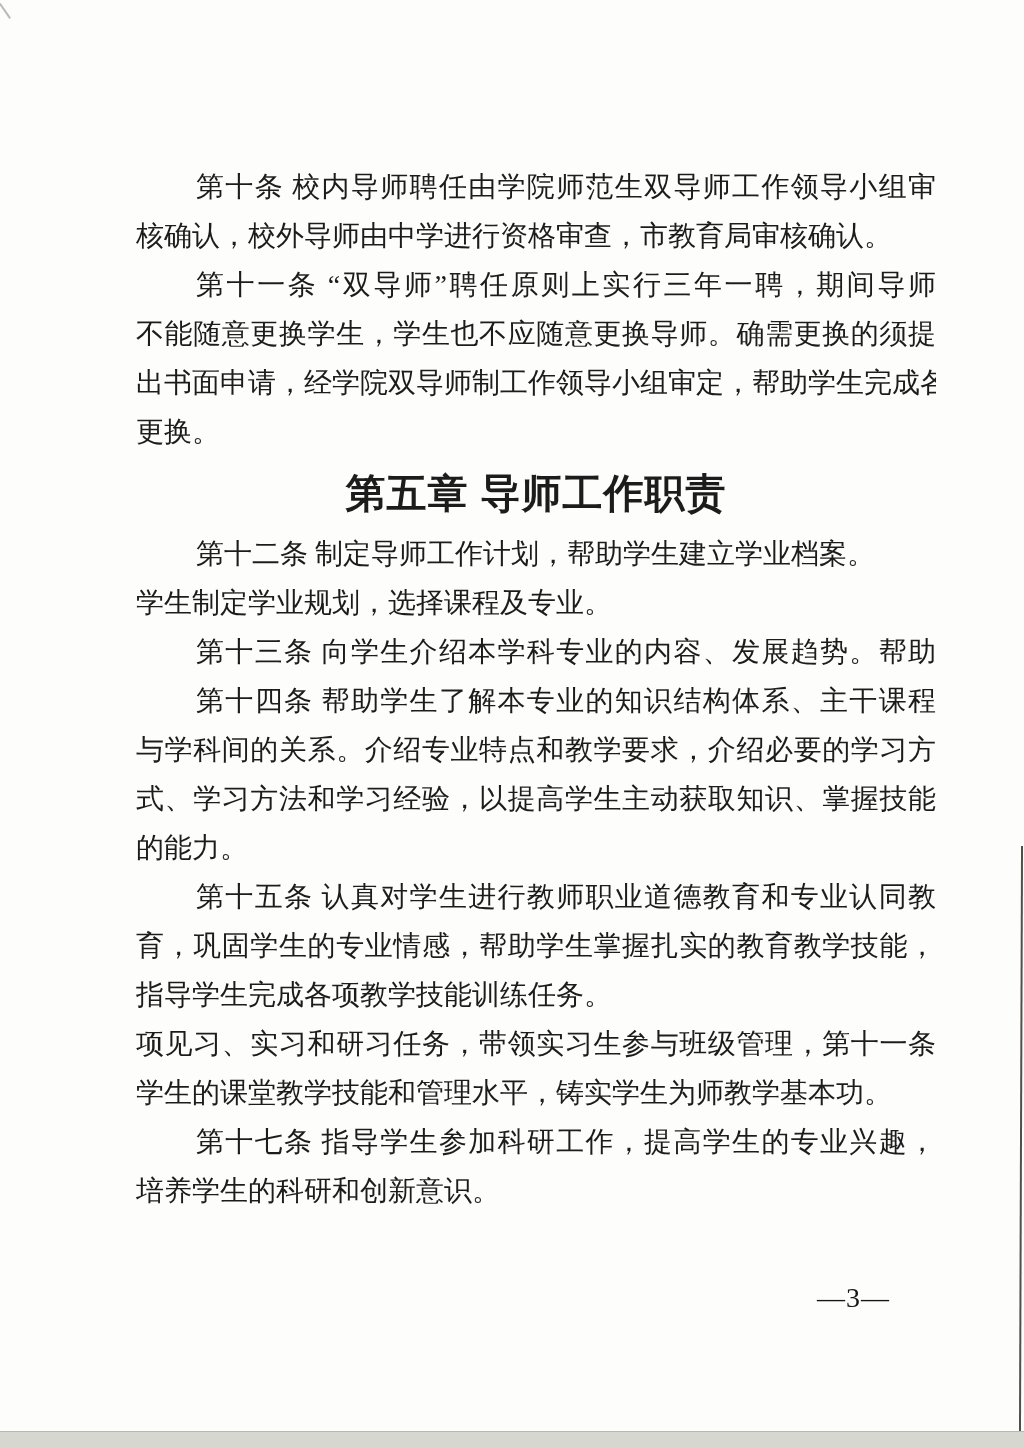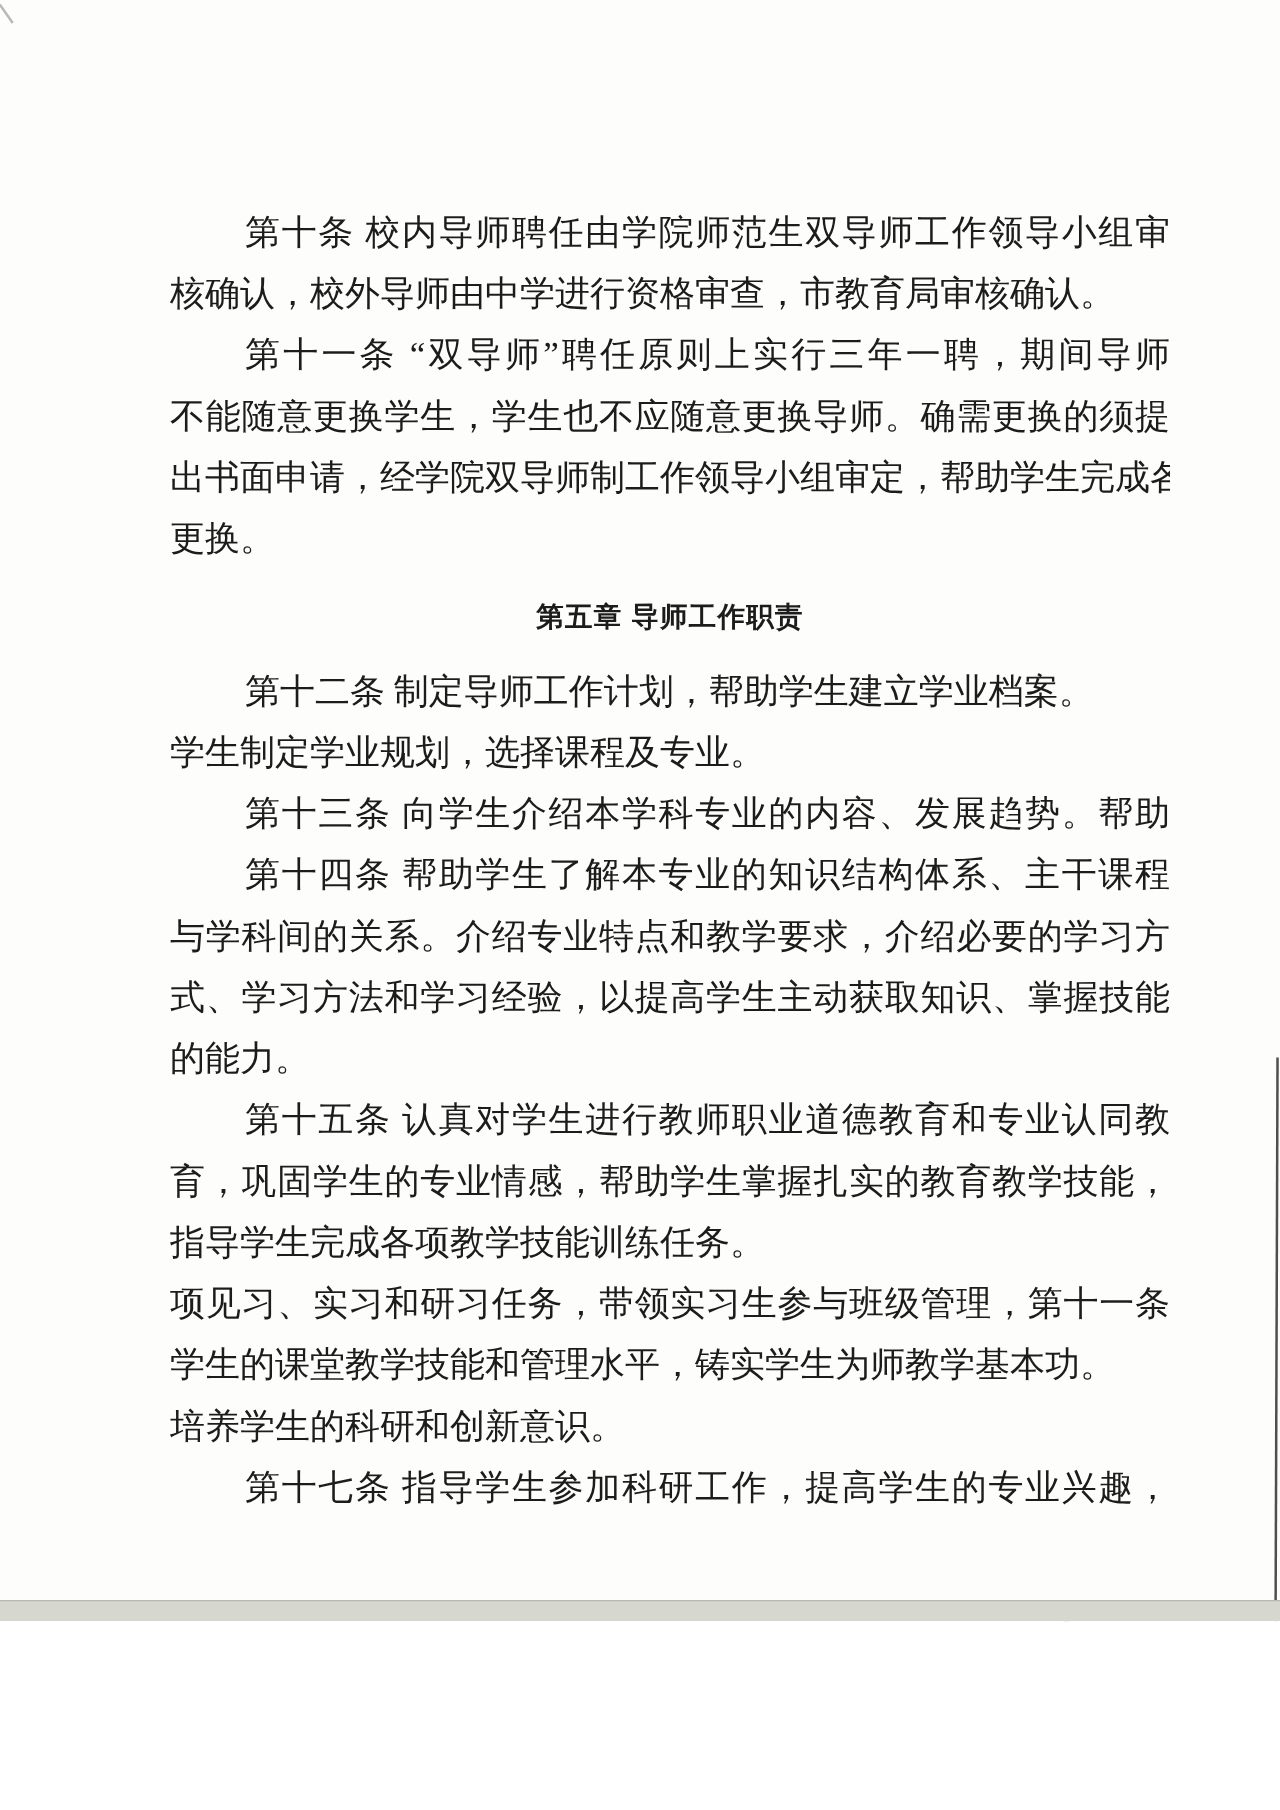--- a/index.html
+++ b/index.html
@@ -3,21 +3,21 @@
 <meta charset="utf-8">
 <style>
   html, body {
     margin: 0;
     padding: 0;
     background: #ffffff;
   }
   .page {
     position: relative;
     width: 1024px;
-    height: 1297px;
+    height: 1448px;
     background: #fdfdfc;
     overflow: hidden;
     font-family: "Liberation Serif", serif;
     color: #1c1c1c;
   }
   .textblock {
     position: absolute;
     left: 136px;
     top: 162px;
     width: 800px;
@@ -30,21 +30,21 @@
     overflow: hidden;
     text-align: justify;
     text-align-last: justify;
     white-space: nowrap;
   }
   .line.first { text-indent: 60px; }
   .line.last  { text-align-last: left; white-space: normal; }
   .chapter-heading {
     font-family: "Liberation Sans", sans-serif;
     font-weight: bold;
-    font-size: 22px;
+    font-size: 40px;
     height: 49px;
     line-height: 49px;
     margin: 13px 0 11px 0;
     text-align: right;
     text-align-last: center;
     letter-spacing: 1px;
   }
   .pagenum {
     position: absolute;
     top: 1280px;
@@ -125,22 +125,22 @@
       <div class="line">育，巩固学生的专业情感，帮助学生掌握扎实的教育教学技能，</div>
       <div class="line last">指导学生完成各项教学技能训练任务。</div>
     </div>
 
     <div class="para">
       <div class="line">项见习、实习和研习任务，带领实习生参与班级管理，第十一条</div>
       <div class="line last">学生的课堂教学技能和管理水平，铸实学生为师教学基本功。</div>
     </div>
 
     <div class="para">
+      <div class="line first">第十七条 指导学生参加科研工作，提高学生的专业兴趣，</div>
       <div class="line last">培养学生的科研和创新意识。</div>
-      <div class="line first">第十七条 指导学生参加科研工作，提高学生的专业兴趣，</div>
     </div>
 
   </div>
 
   <div class="pagenum">—3—</div>
 
   <div class="scan-corner-mark"></div>
   <div class="scan-edge-line"></div>
   <div class="scan-band"></div>
 

